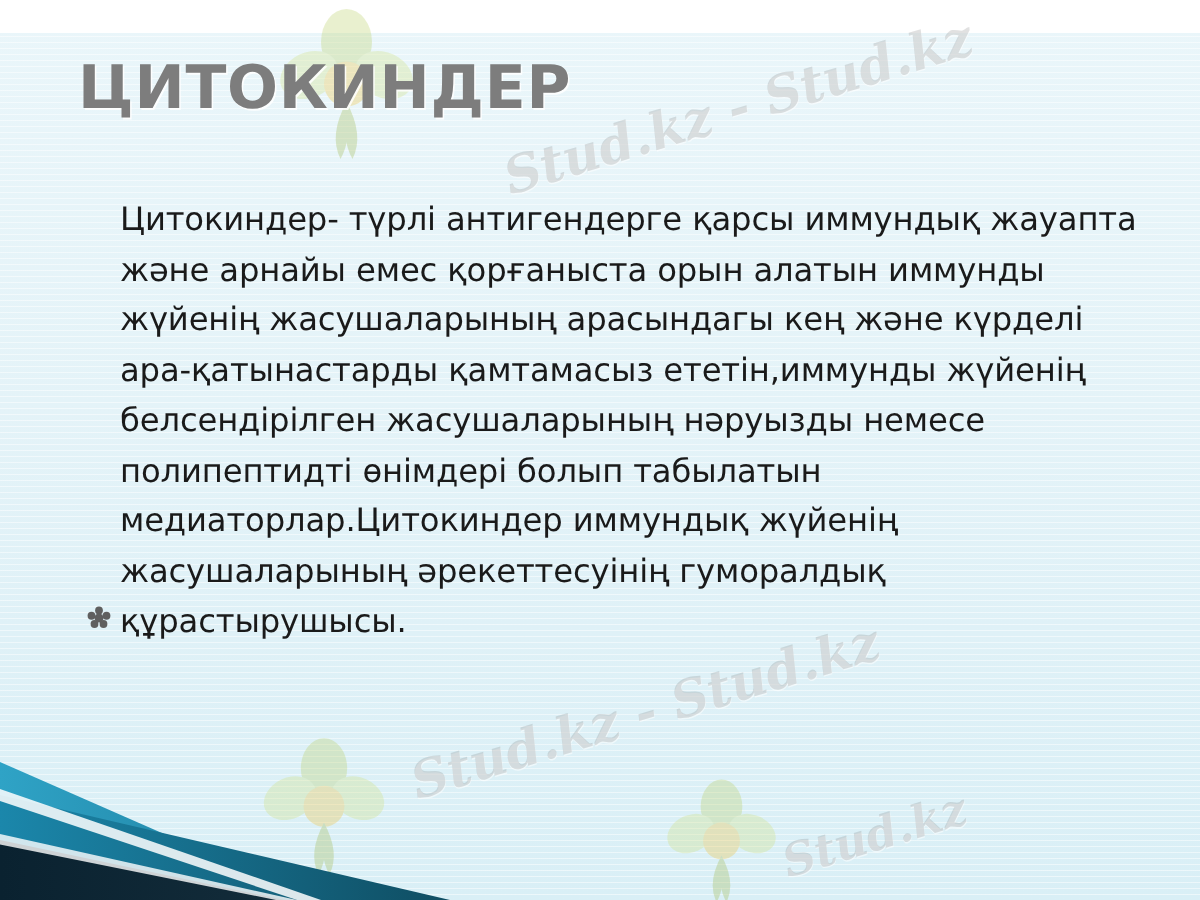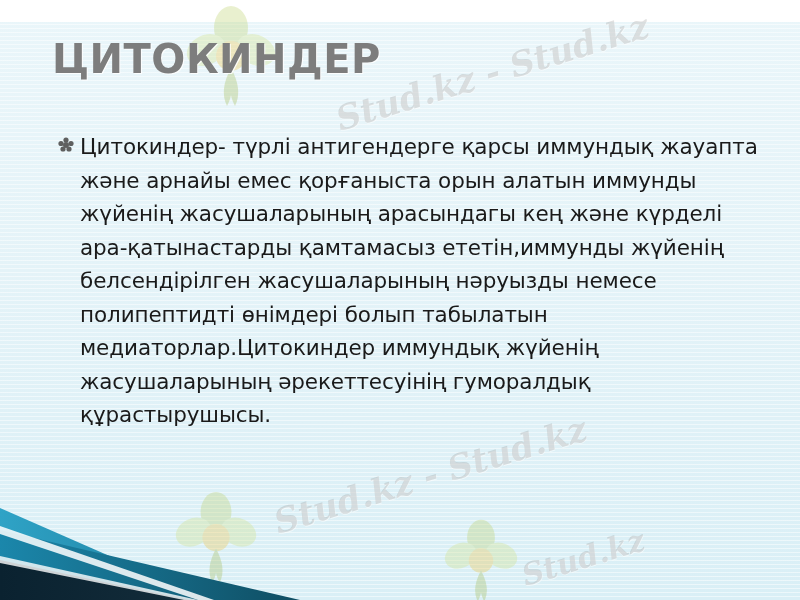--- a/index.html
+++ b/index.html
@@ -58,21 +58,21 @@
     color: #7d7d7d;
     text-shadow: 1px 1px 0 rgba(255,255,255,0.85);
     font-family: "DejaVu Sans", sans-serif;
   }
   .body-block {
     position: absolute;
     left: 58px;
     top: 130px;
     width: 700px;
     display: flex;
-    align-items: flex-start;
+    align-items: flex-end;
   }
   .bullet-glyph {
     width: 22px;
     flex: 0 0 22px;
     color: #5a5a5a;
     font-size: 15px;
     line-height: 34px;
     text-align: left;
     padding-top: 1px;
   }

